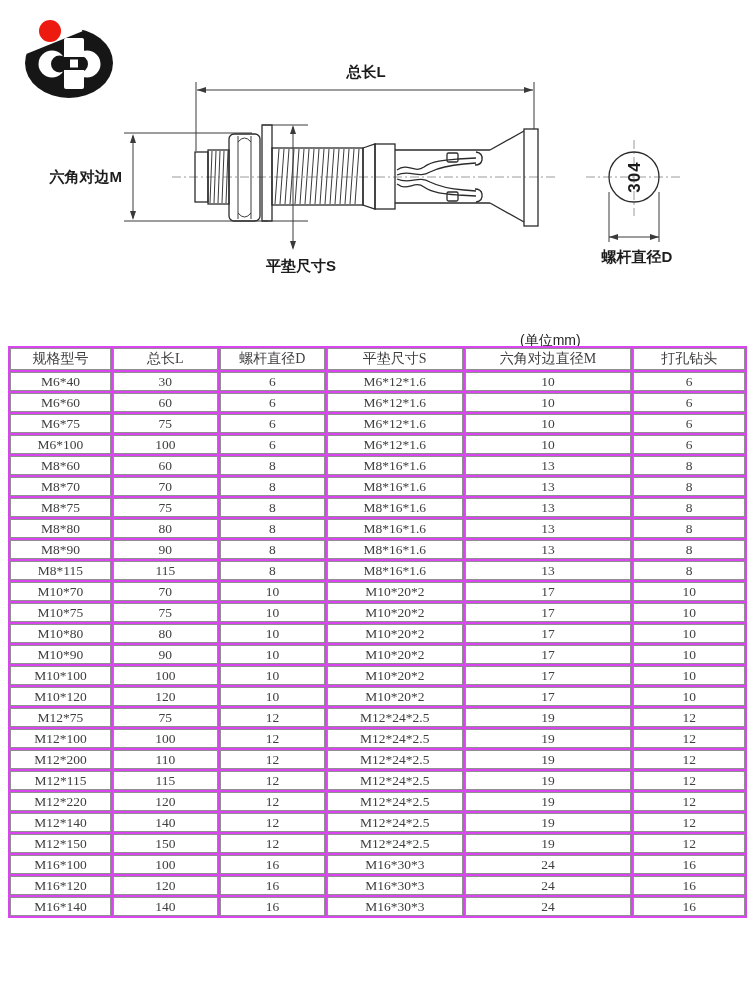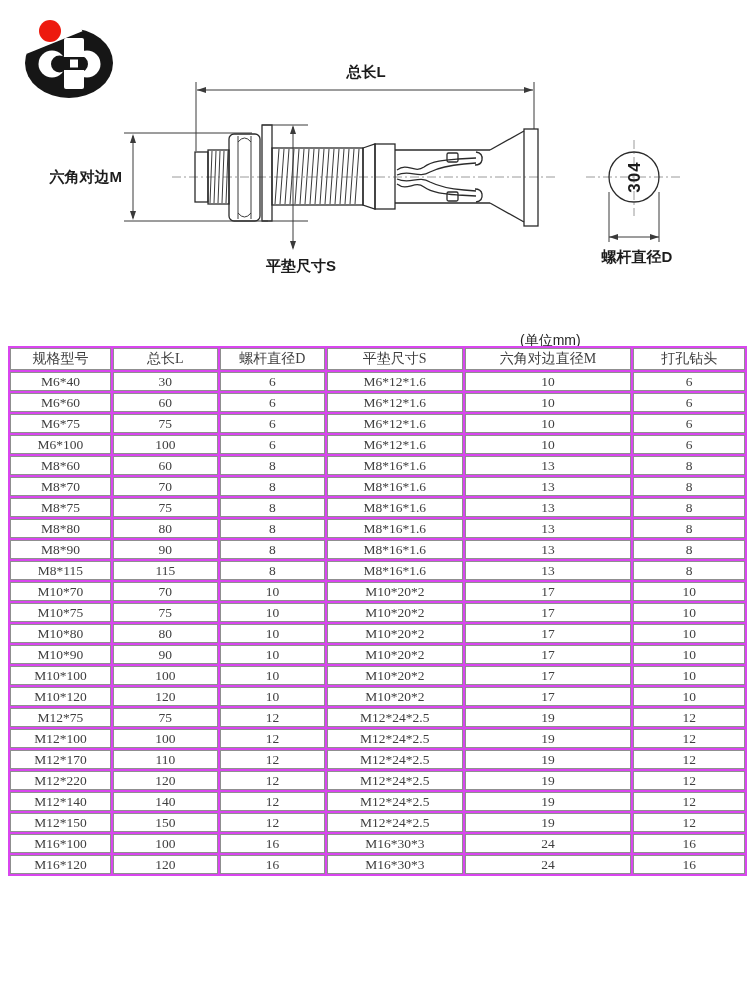--- a/index.html
+++ b/index.html
@@ -313,22 +313,30 @@
       </tr>
       <tr>
         <td>M12*100</td>
         <td>100</td>
         <td>12</td>
         <td>M12*24*2.5</td>
         <td>19</td>
         <td>12</td>
       </tr>
       <tr>
-        <td>M12*170</td>
+        <td>M12*200</td>
         <td>110</td>
+        <td>12</td>
+        <td>M12*24*2.5</td>
+        <td>19</td>
+        <td>12</td>
+      </tr>
+      <tr>
+        <td>M12*115</td>
+        <td>115</td>
         <td>12</td>
         <td>M12*24*2.5</td>
         <td>19</td>
         <td>12</td>
       </tr>
       <tr>
         <td>M12*220</td>
         <td>120</td>
         <td>12</td>
         <td>M12*24*2.5</td>
@@ -360,14 +368,22 @@
         <td>16</td>
       </tr>
       <tr>
         <td>M16*120</td>
         <td>120</td>
         <td>16</td>
         <td>M16*30*3</td>
         <td>24</td>
         <td>16</td>
       </tr>
+      <tr>
+        <td>M16*140</td>
+        <td>140</td>
+        <td>16</td>
+        <td>M16*30*3</td>
+        <td>24</td>
+        <td>16</td>
+      </tr>
     </tbody>
 </table>
 
 </body></html>

